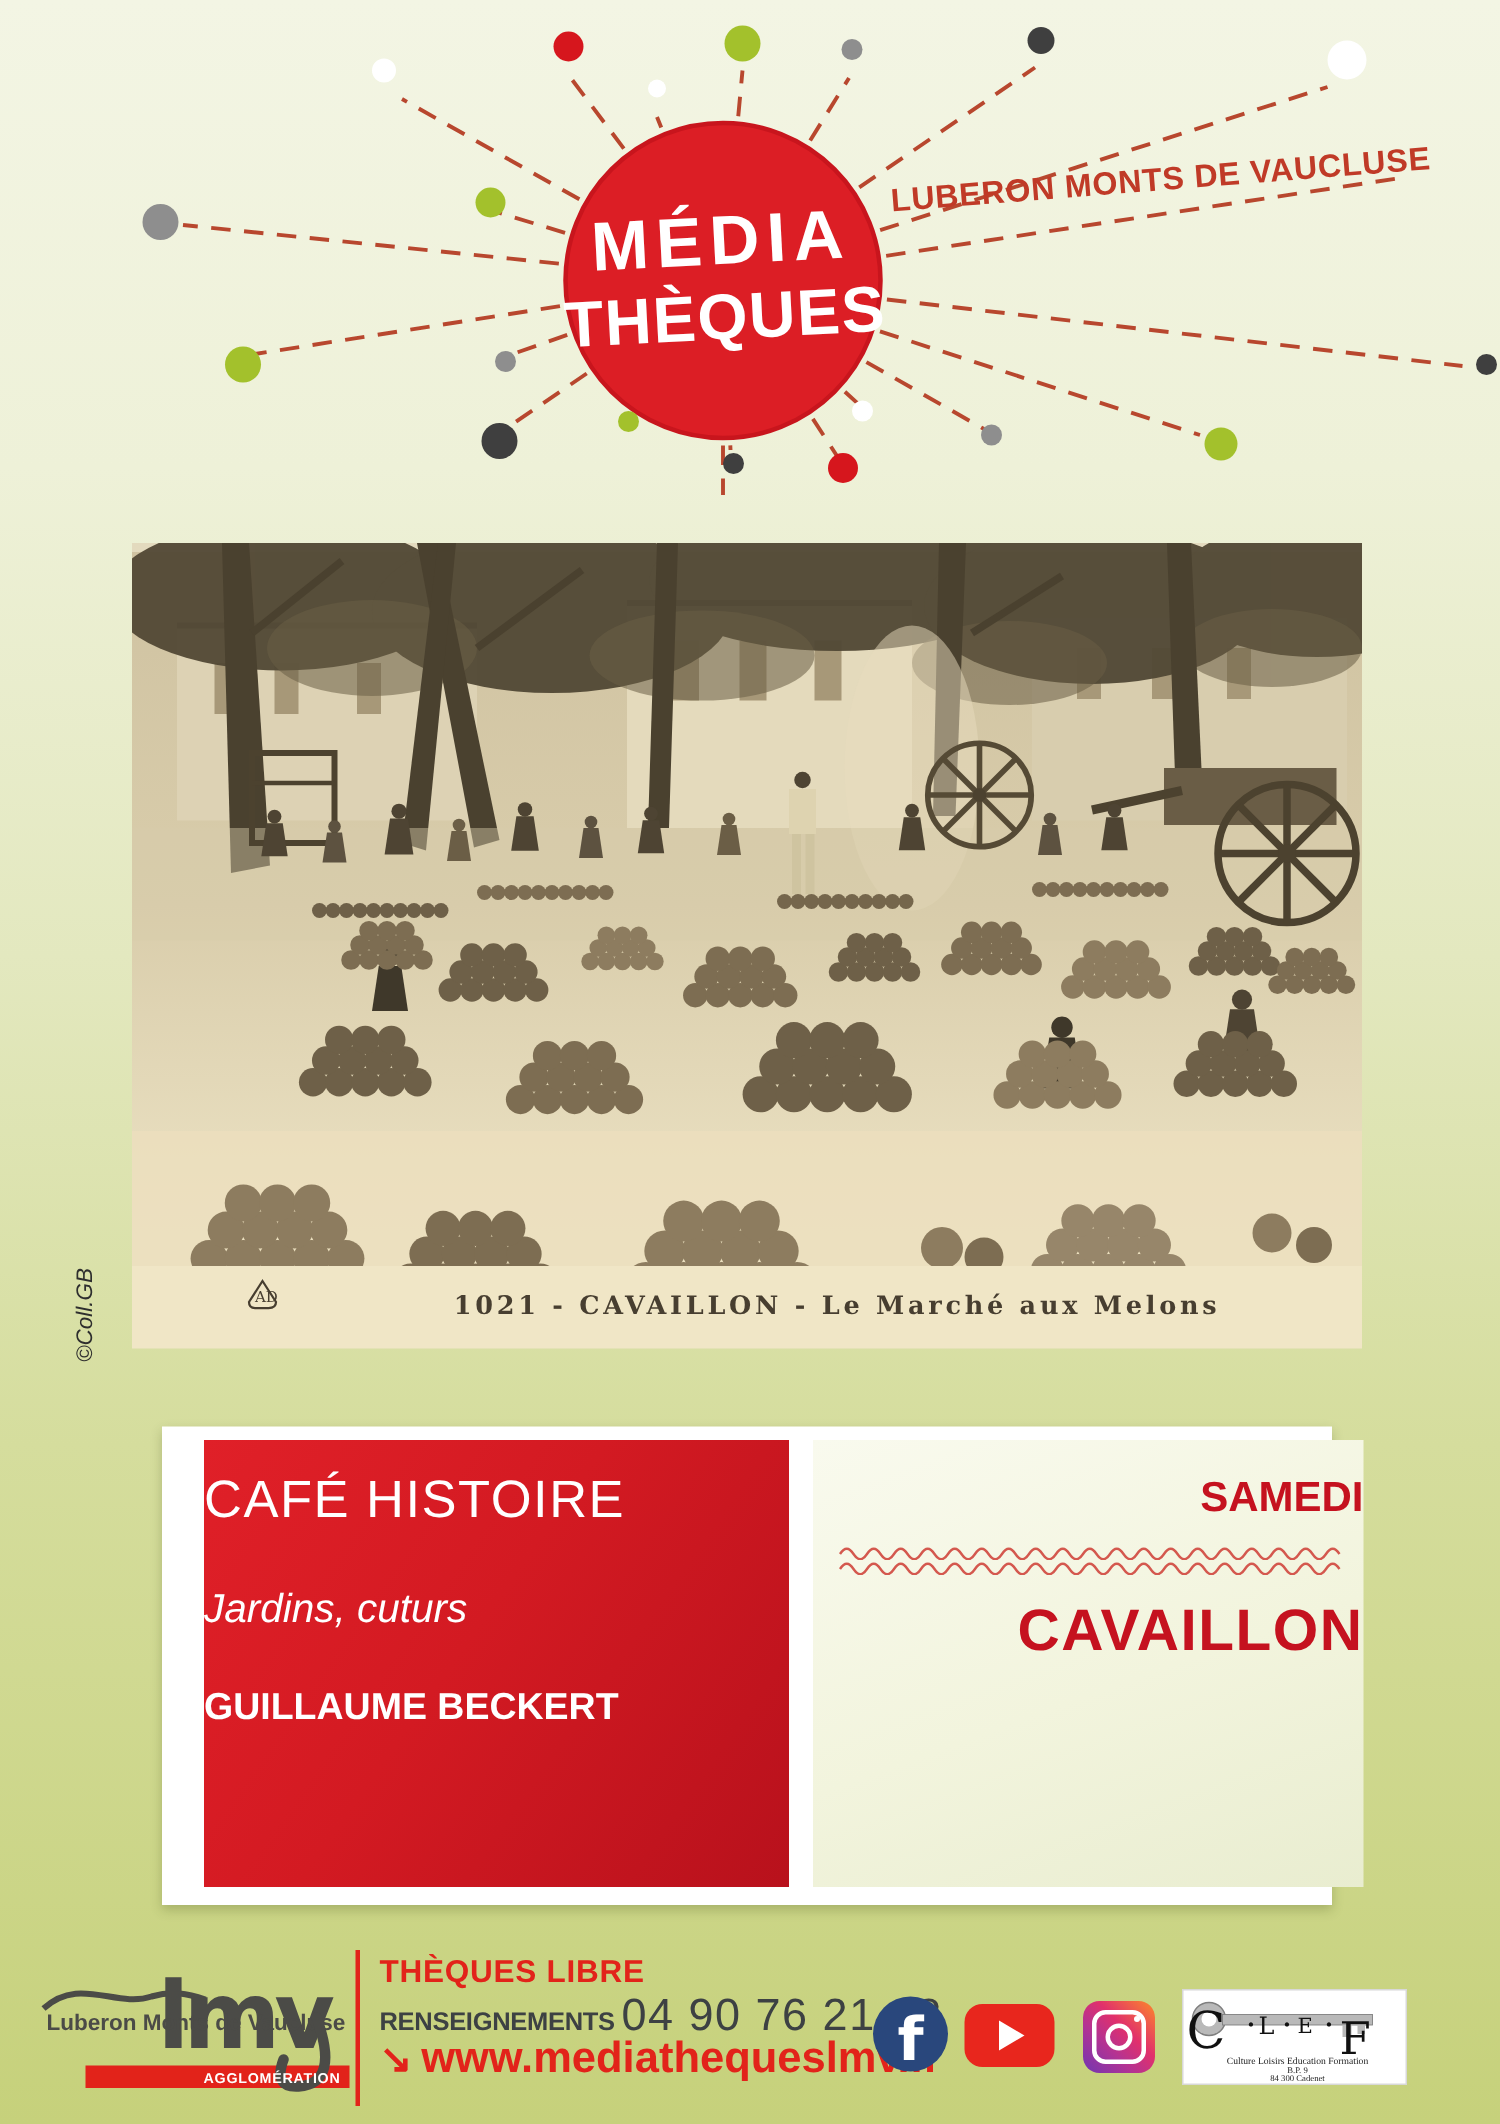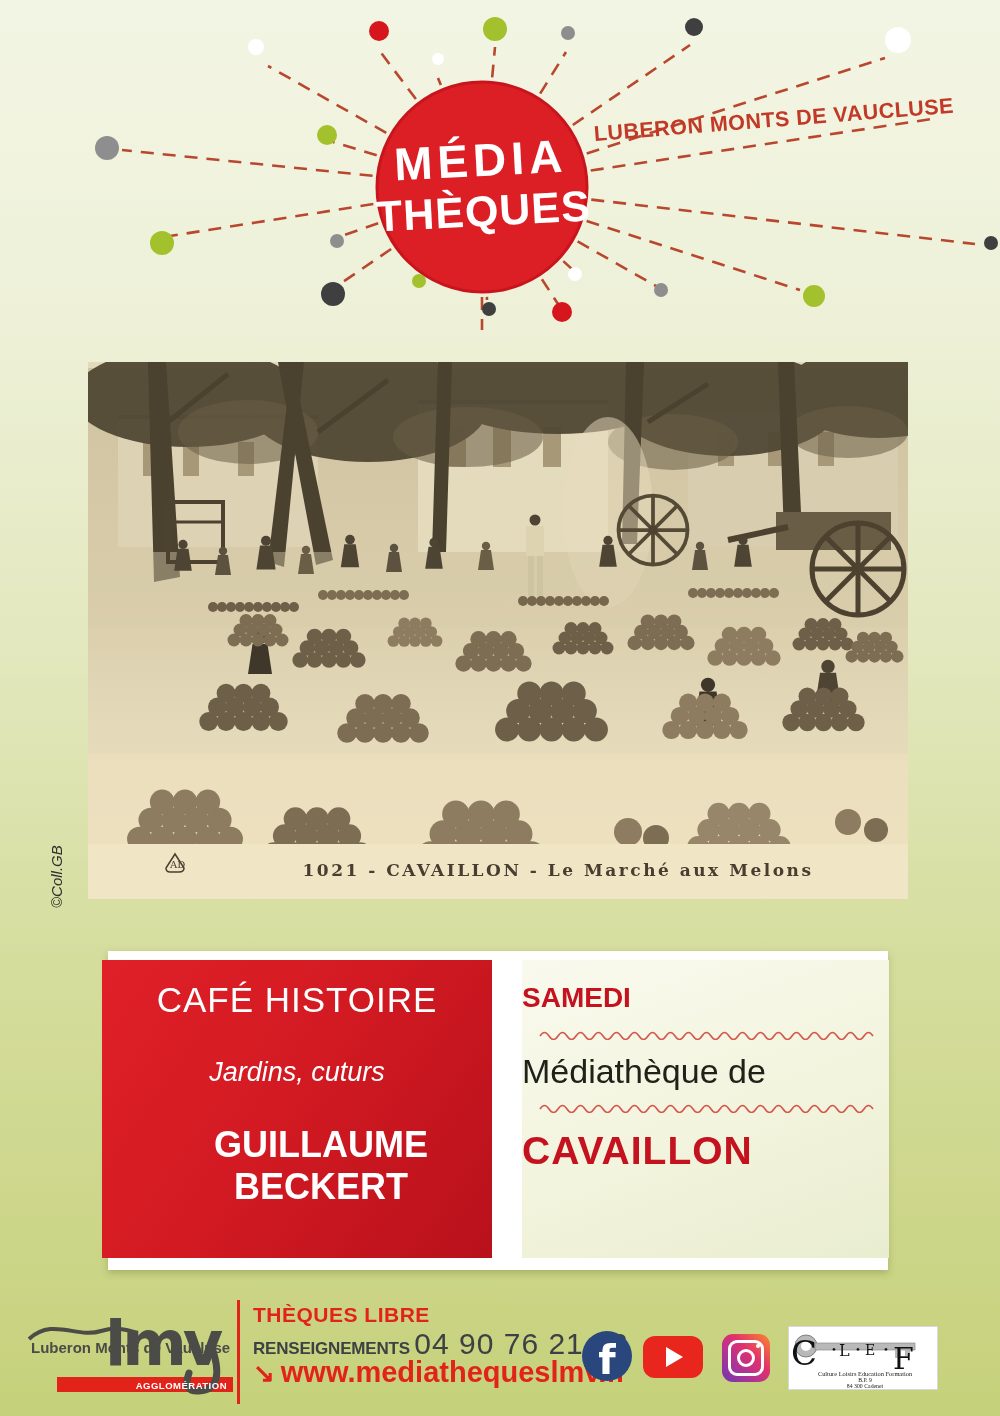--- a/index.html
+++ b/index.html
@@ -18,27 +18,27 @@
   }
   
   #postcard{left:88px;top:362px;width:820px;height:537px;}
   #credit{
     left:48px;top:908px;transform:rotate(-90deg);transform-origin:0 0;
     font-style:italic;font-size:15px;color:#2e2e2e;white-space:nowrap;
   }
   
   #panel{left:108px;top:951px;width:780px;height:319px;background:#ffffff;
     box-shadow:0 3px 7px rgba(60,70,20,.25);}
-  #redbox{left:102px;top:960px;width:390px;height:298px;color:#fff;text-align:center;
+  #redbox{left:136px;top:960px;width:390px;height:298px;color:#fff;text-align:left;
     background:linear-gradient(125deg,#e02028 0%,#d31a22 45%,#b8111c 100%);}
   #redbox .title{margin-top:20px;font-size:35px;font-weight:500;letter-spacing:1px;}
   #redbox .theme{font-size:27px;font-style:italic;line-height:40px;}
   #redbox .theme1{margin-top:32px;}
-  #redbox .speaker{margin-top:32px;font-size:36px;font-weight:700;padding-left:48px;}
-  #creambox{left:522px;top:960px;width:367px;height:298px;text-align:left;
+  #redbox .speaker{margin-top:32px;font-size:25px;font-weight:700;}
+  #creambox{left:542px;top:960px;width:367px;height:298px;text-align:right;
     background:linear-gradient(160deg,#f9faee 0%,#f2f4dd 55%,#e9edd0 100%);}
   #creambox .day{margin-top:22px;font-size:28px;font-weight:700;color:#c5121f;}
   #creambox .datetime{margin-top:4px;font-size:32px;font-weight:700;color:#c5121f;}
   .wavy{display:block;margin:0 auto;}
   #creambox .venue1{margin-top:12px;margin-bottom:12px;font-size:34px;color:#20221a;}
   #creambox .city{margin-top:16px;font-size:39px;font-weight:700;color:#c5121f;letter-spacing:1px;}
   
   #lmvlogo{left:25px;top:1293px;}
   #vdivider{left:237px;top:1300px;width:3px;height:104px;background:#e2231a;}
   #entry{left:253px;top:1303px;color:#e2231a;font-size:21px;font-weight:700;letter-spacing:.5px;}
@@ -303,21 +303,20 @@
     <div class="title">CAFÉ HISTOIRE</div>
     <div class="theme theme1">Jardins, cuturs</div>
     <div class="speaker">GUILLAUME BECKERT</div>
   </div>
 
   <div id="creambox" class="abs">
     <div class="day">SAMEDI</div>
     <svg class="wavy" width="336" height="10" style="margin-top:16px">
       <path fill="none" stroke="#d4584e" stroke-width="1.6" d="M2 6 q4.5 -7 9 0 t9 0 t9 0 t9 0 t9 0 t9 0 t9 0 t9 0 t9 0 t9 0 t9 0 t9 0 t9 0 t9 0 t9 0 t9 0 t9 0 t9 0 t9 0 t9 0 t9 0 t9 0 t9 0 t9 0 t9 0 t9 0 t9 0 t9 0 t9 0 t9 0 t9 0 t9 0 t9 0 t9 0 t9 0 t9 0 t9 0"></path>
     </svg>
-    <div class="venue1">Médiathèque de</div>
     <svg class="wavy" width="336" height="10">
       <path fill="none" stroke="#d4584e" stroke-width="1.6" d="M2 6 q4.5 -7 9 0 t9 0 t9 0 t9 0 t9 0 t9 0 t9 0 t9 0 t9 0 t9 0 t9 0 t9 0 t9 0 t9 0 t9 0 t9 0 t9 0 t9 0 t9 0 t9 0 t9 0 t9 0 t9 0 t9 0 t9 0 t9 0 t9 0 t9 0 t9 0 t9 0 t9 0 t9 0 t9 0 t9 0 t9 0 t9 0 t9 0"></path>
     </svg>
     <div class="city">CAVAILLON</div>
   </div>
 
   <svg id="lmvlogo" class="abs" width="215" height="112" viewBox="0 0 215 112">
     <path d="M4,46 C28,24 52,46 76,38 C90,34 100,36 112,40" fill="none" stroke="#4b4b47" stroke-width="4"></path>
     <text x="80" y="72" font-size="62" font-weight="700" fill="#4b4b47" font-family="DejaVu Sans, sans-serif" letter-spacing="-4">lmv</text>
     <text x="6" y="60" font-size="15" font-weight="700" fill="#4b4b47" font-family="Liberation Sans, sans-serif">Luberon Monts de Vaucluse</text>

